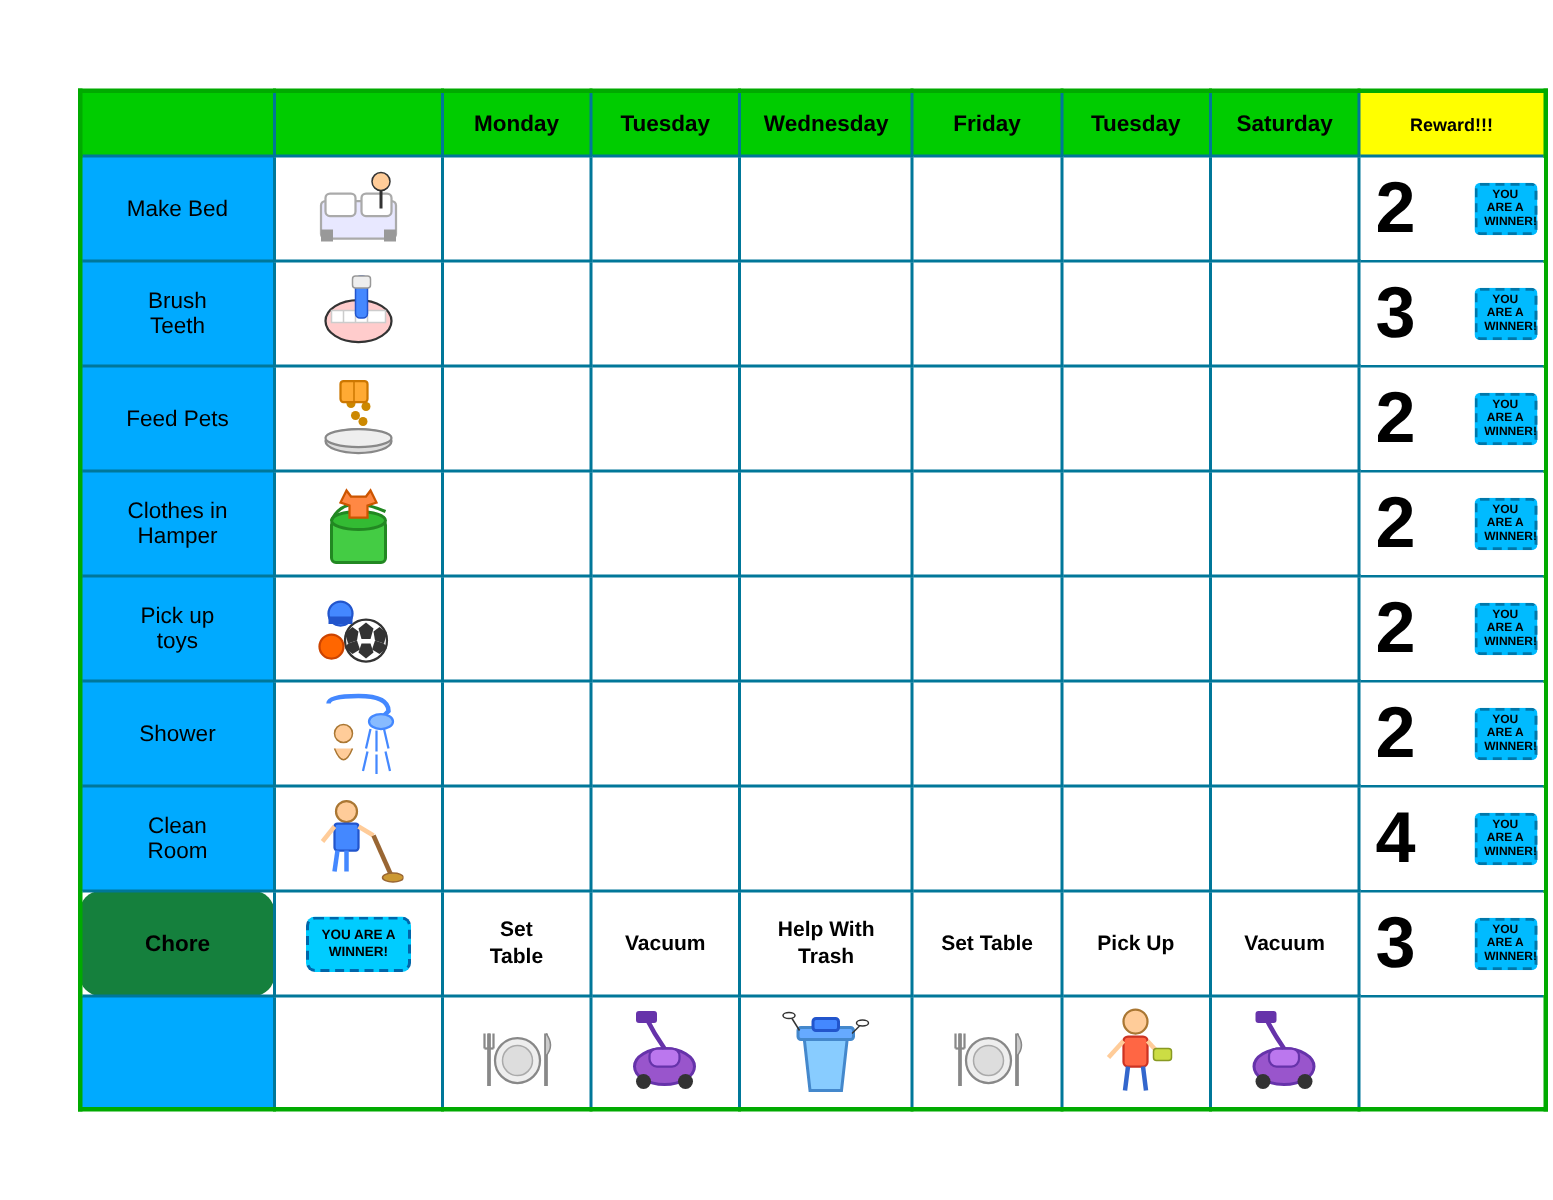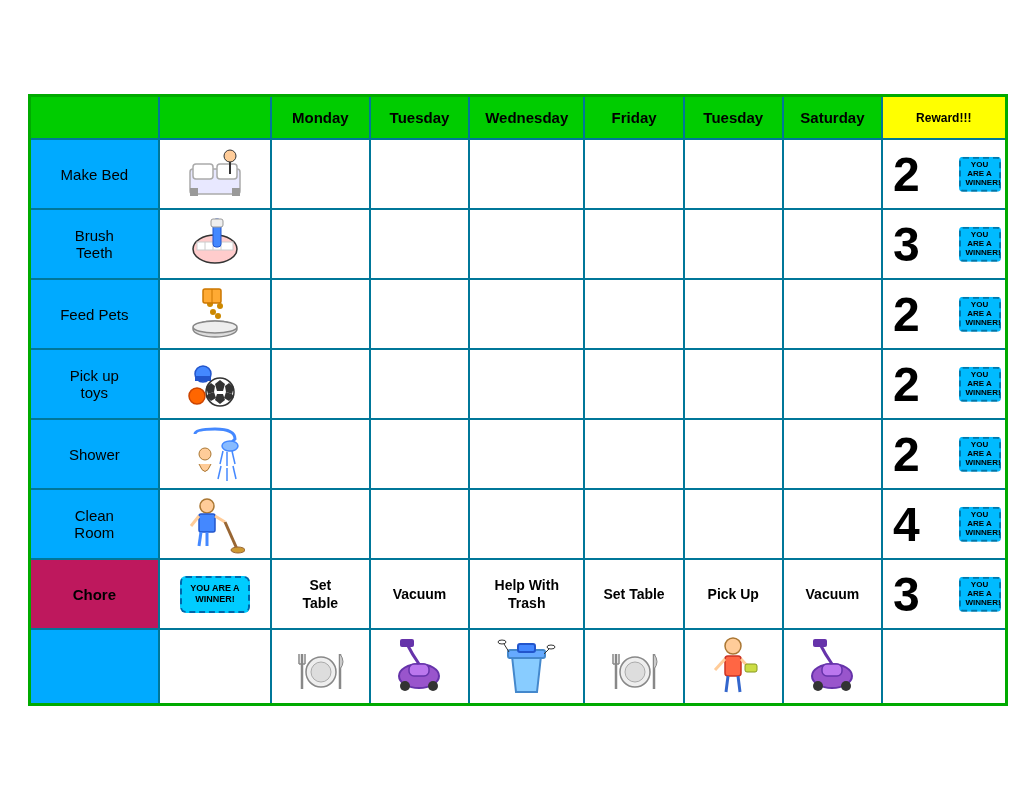--- a/index.html
+++ b/index.html
@@ -13,20 +13,21 @@
       width: 1035px;
     }
     .chart-wrapper {
       width: 980px;
       margin: 20px auto;
     }
     table {
       width: 100%;
       border-collapse: collapse;
       border: 3px solid #00aa00;
+      margin-left: 24px;
     }
     th, td {
       border: 2px solid #007799;
       text-align: center;
       vertical-align: middle;
       padding: 4px;
     }
     
     .header-row th {
       background: #00cc00;
@@ -128,24 +129,25 @@
     }
 
     
     .chore-day-text {
       font-size: 14px;
       font-weight: bold;
       line-height: 1.2;
     }
 
     .chore-label-last {
-      background: #be185d;
+      background: #15803d;
       color: #000;
       font-weight: bold;
       font-size: 15px;
+      border-radius: 14px;
     }
 
     
     .winner-ticket {
       display: inline-block;
       background: #00ccff;
       border: 2px dashed #0066aa;
       border-radius: 6px;
       padding: 5px 8px;
       font-size: 9px;
@@ -260,20 +262,47 @@
         <td class="day-cell"></td>
         <td class="day-cell"></td>
         <td class="day-cell"></td>
         <td class="day-cell"></td>
         <td class="reward-cell">
           <span class="reward-num">2</span>
           <span class="ticket">YOU ARE A WINNER!</span>
         </td>
       </tr>
 
+      <tr>
+        <td class="chore-label" style="white-space:pre-line">Clothes in
+Hamper</td>
+        <td class="icon-cell">
+          <div class="icon-wrap">
+            <svg class="chore-icon" viewBox="0 0 60 60">
+
+              <rect x="12" y="28" width="36" height="28" rx="3" fill="#44cc44" stroke="#228822" stroke-width="2"></rect>
+              <ellipse cx="30" cy="28" rx="18" ry="6" fill="#33bb33" stroke="#228822" stroke-width="2"></ellipse>
+
+              <path d="M12 28 Q20 10 48 22" fill="none" stroke="#228822" stroke-width="2"></path>
+
+              <path d="M22 8 L18 16 L24 18 L24 26 L36 26 L36 18 L42 16 L38 8 L35 12 L25 12 Z" fill="#ff8844" stroke="#cc5500" stroke-width="1.5"></path>
+            </svg>
+          </div>
+        </td>
+        <td class="day-cell"></td>
+        <td class="day-cell"></td>
+        <td class="day-cell"></td>
+        <td class="day-cell"></td>
+        <td class="day-cell"></td>
+        <td class="day-cell"></td>
+        <td class="reward-cell">
+          <span class="reward-num">2</span>
+          <span class="ticket">YOU ARE A WINNER!</span>
+        </td>
+      </tr>
 
       <tr>
         <td class="chore-label" style="white-space:pre-line">Pick up
 toys</td>
         <td class="icon-cell">
           <div class="icon-wrap">
             <svg class="chore-icon" viewBox="0 0 60 60">
 
               <circle cx="35" cy="38" r="14" fill="#fff" stroke="#333" stroke-width="1.5"></circle>
               <polygon points="35,26 40,30 38,37 32,37 30,30" fill="#333"></polygon>

